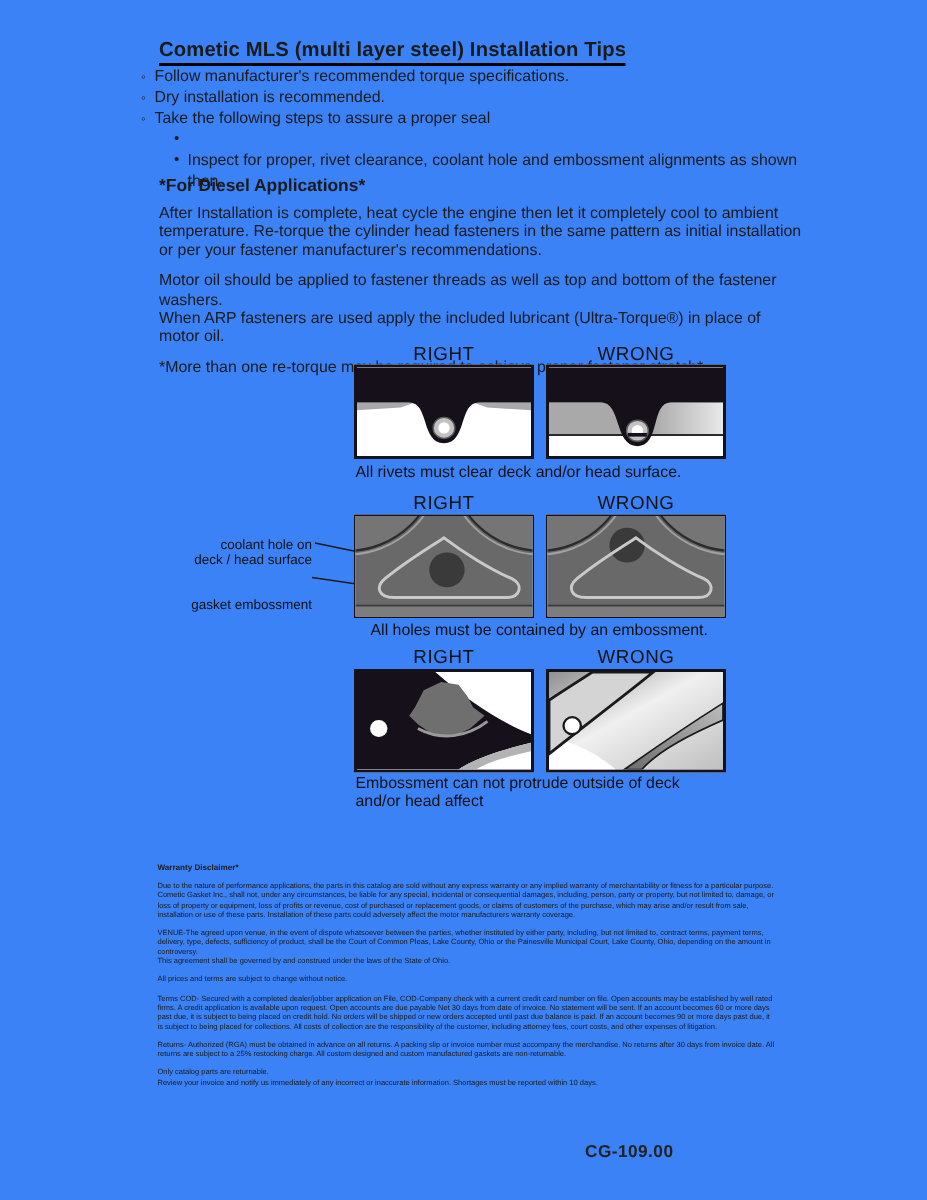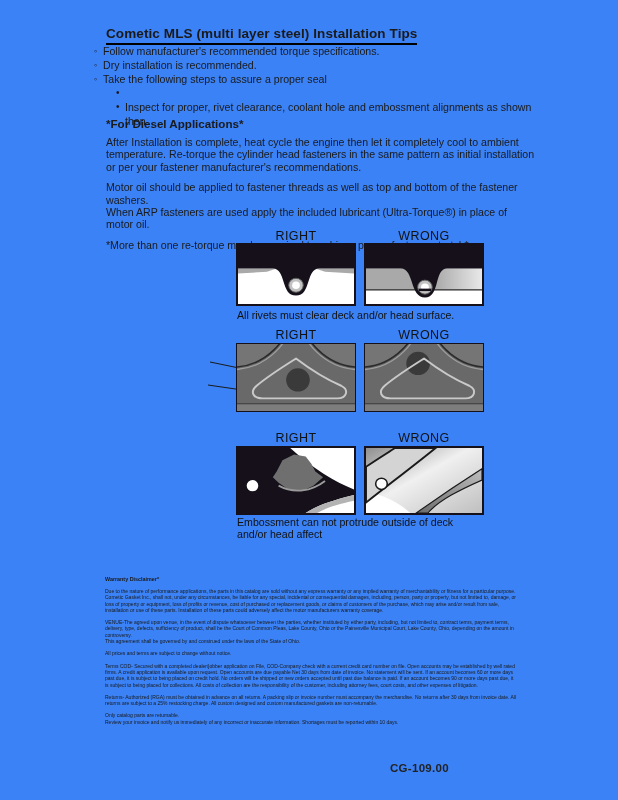--- a/index.html
+++ b/index.html
@@ -102,20 +102,25 @@
       <circle cx="61" cy="45" r="7.5" fill="#c2c2c2" stroke="#5a5a5a" stroke-width="1"></circle>
       <circle cx="61" cy="45" r="4" fill="#ffffff"></circle>
       <rect x="54.5" y="46.6" width="13" height="2.6" fill="#151019"></rect>
     </svg>
   </div>
   <div class="abs caption" style="left:237px;top:310px;">All rivets must clear deck and/or head surface.</div>
 
   <div class="abs rw-label" style="left:236px;top:328px;width:120px;">RIGHT</div>
   <div class="abs rw-label" style="left:364px;top:328px;width:120px;">WRONG</div>
 
+  <div class="abs callouts" style="left:96px;top:347px;width:112px;">
+    <div>coolant hole on
+deck / head surface</div>
+    <div class="callout2">gasket embossment</div>
+  </div>
   <svg class="abs" style="left:205px;top:352px;" width="105" height="48">
     <line x1="5" y1="10" x2="92" y2="28" stroke="#1a1a1a" stroke-width="1"></line>
     <line x1="3" y1="33" x2="58" y2="41" stroke="#1a1a1a" stroke-width="1"></line>
   </svg>
 
   <div class="abs dbox thin" style="left:236px;top:343px;width:120px;height:69px;">
     <svg viewBox="0 0 120 69" preserveAspectRatio="none">
       <rect width="120" height="69" fill="#696969"></rect>
       <circle cx="-6" cy="-38" r="62" fill="#757575" stroke="#2b2b2b" stroke-width="1.6"></circle>
       <circle cx="126" cy="-38" r="62" fill="#757575" stroke="#2b2b2b" stroke-width="1.6"></circle>
@@ -133,20 +138,21 @@
       <circle cx="-6" cy="-38" r="62" fill="#757575" stroke="#2b2b2b" stroke-width="1.6"></circle>
       <circle cx="126" cy="-38" r="62" fill="#757575" stroke="#2b2b2b" stroke-width="1.6"></circle>
       <circle cx="-6" cy="-38" r="64.5" fill="none" stroke="#a0a0a0" stroke-width="1.3"></circle>
       <circle cx="126" cy="-38" r="64.5" fill="none" stroke="#a0a0a0" stroke-width="1.3"></circle>
       <rect x="0" y="61.5" width="120" height="7.5" fill="#7d7d7d"></rect>
       <line x1="0" y1="61.5" x2="120" y2="61.5" stroke="#3b3b3b" stroke-width="1.2"></line>
       <circle cx="54" cy="20" r="12" fill="#3a3a3a"></circle>
       <path d="M60,15 C73,25 92,37 106,43 C114,47 112,56 102,56 L26,56 C16,56 13,49 20,43 C33,32 49,22 60,15 Z" fill="none" stroke="#c9c9c9" stroke-width="2"></path>
     </svg>
   </div>
+  <div class="abs caption" style="left:247px;top:415px;">All holes must be contained by an embossment.</div>
 
   <div class="abs rw-label" style="left:236px;top:431px;width:120px;">RIGHT</div>
   <div class="abs rw-label" style="left:364px;top:431px;width:120px;">WRONG</div>
 
   <div class="abs dbox" style="left:236px;top:446px;width:120px;height:69px;">
     <svg viewBox="0 0 120 69" preserveAspectRatio="none">
       <rect width="120" height="69" fill="#ffffff"></rect>
       <path d="M0,0 H54 C78,22 100,36 120,44 L120,50 C96,56 80,62 70,69 L0,69 Z" fill="#151019"></path>
       <path d="M70,69 C80,62 96,56 120,50 L120,56 C102,60 90,64 82,69 Z" fill="#b3b3b3"></path>
       <path d="M40,25 L46,13 L58,7 L70,9 L76,17 L80,25 L88,31 L78,40 L66,46 L52,44 L42,37 L36,31 Z" fill="#6f6f6f"></path>

